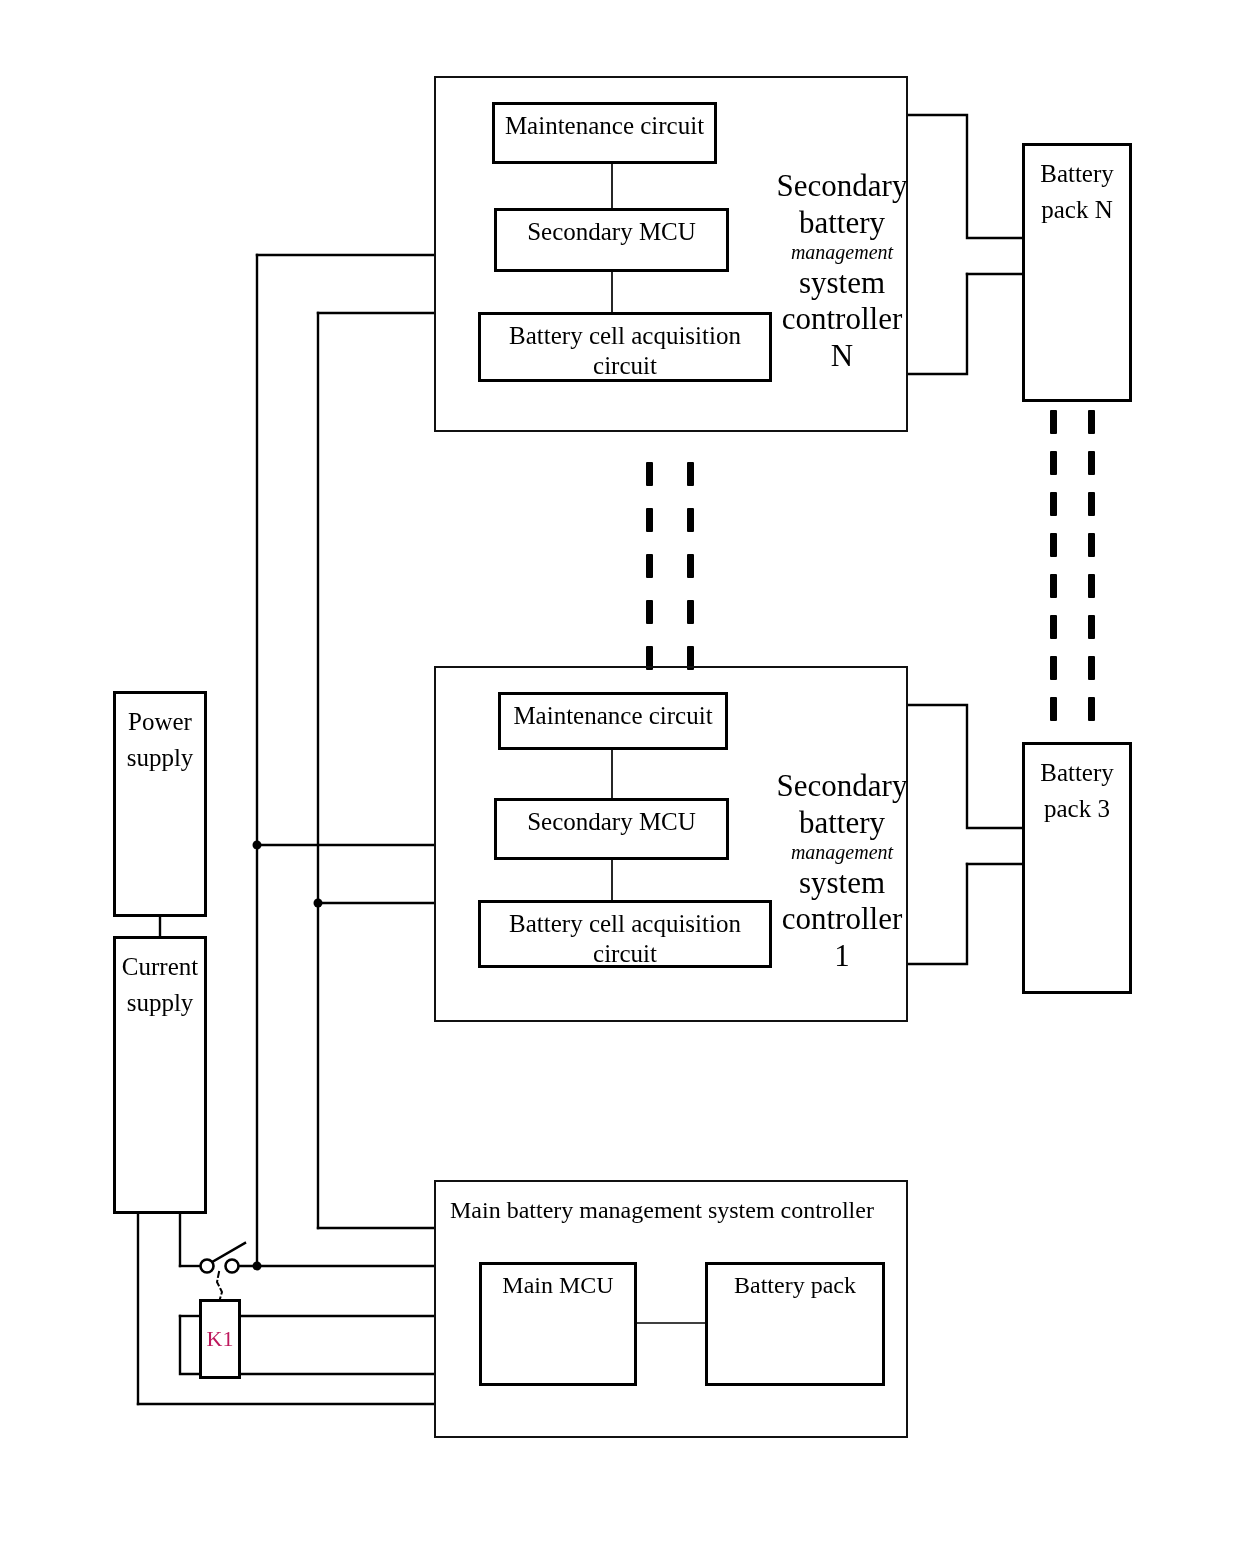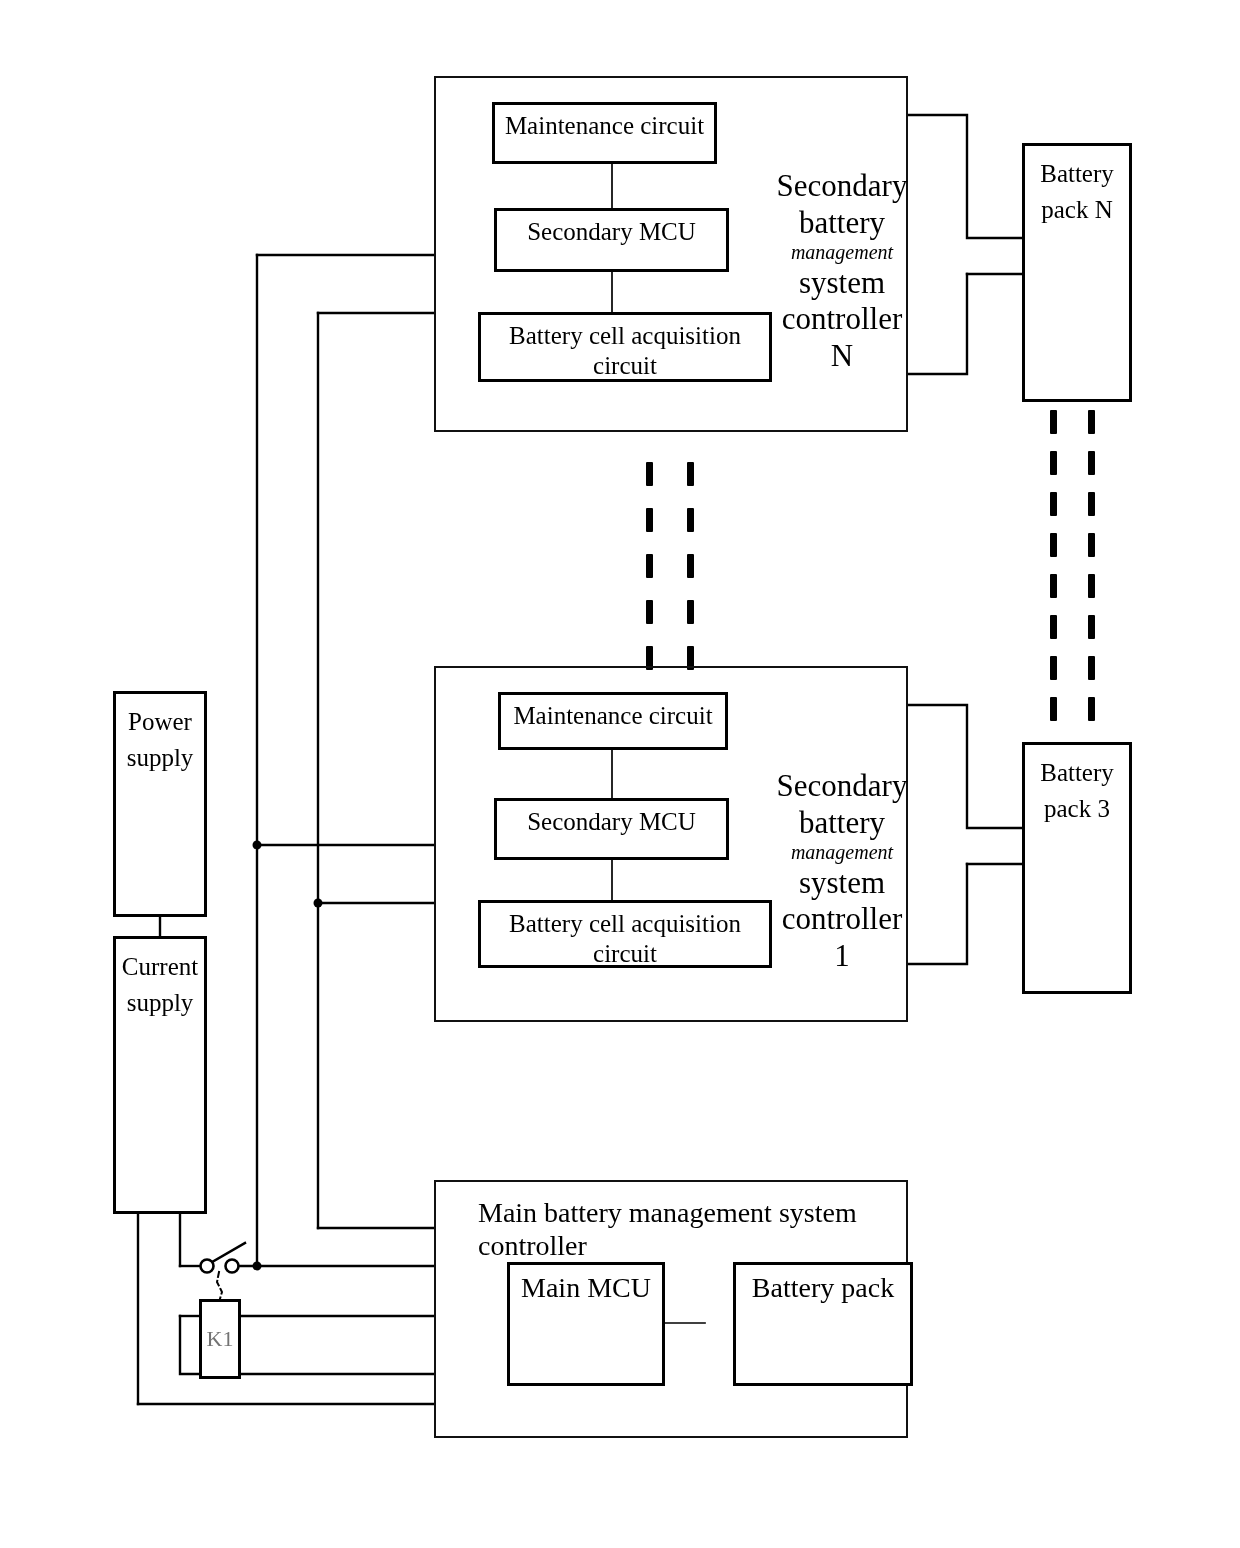--- a/index.html
+++ b/index.html
@@ -58,36 +58,36 @@
 
   .plain-label {
     position: absolute;
     text-align: center;
     line-height: 1.18;
   }
   .label-line { display: block; }
 
   
   .fs-inner   { font-size: 25px; }
-  .fs-main    { font-size: 28px; margin-left: 28px; }
+  .fs-main    { font-size: 24px; }
   .fs-pack    { font-size: 25px; }
   .fs-side    { font-size: 25px; }
   .fs-sub-big { font-size: 31px; }
   .fs-sub-sm  { font-size: 20px; font-style: italic; }
   .fs-k1      { font-size: 22px; }
 
   .relay-box {
     position: absolute;
     border: 3px solid #000;
     background: #ffffff;
     box-sizing: border-box;
     display: flex;
     align-items: center;
     justify-content: center;
-    color: #737373;
+    color: #be185d;
   }
 
   
   .ellipsis-col {
     position: absolute;
     display: flex;
     flex-direction: column;
   }
   .ell-dash {
     width: 7px;

